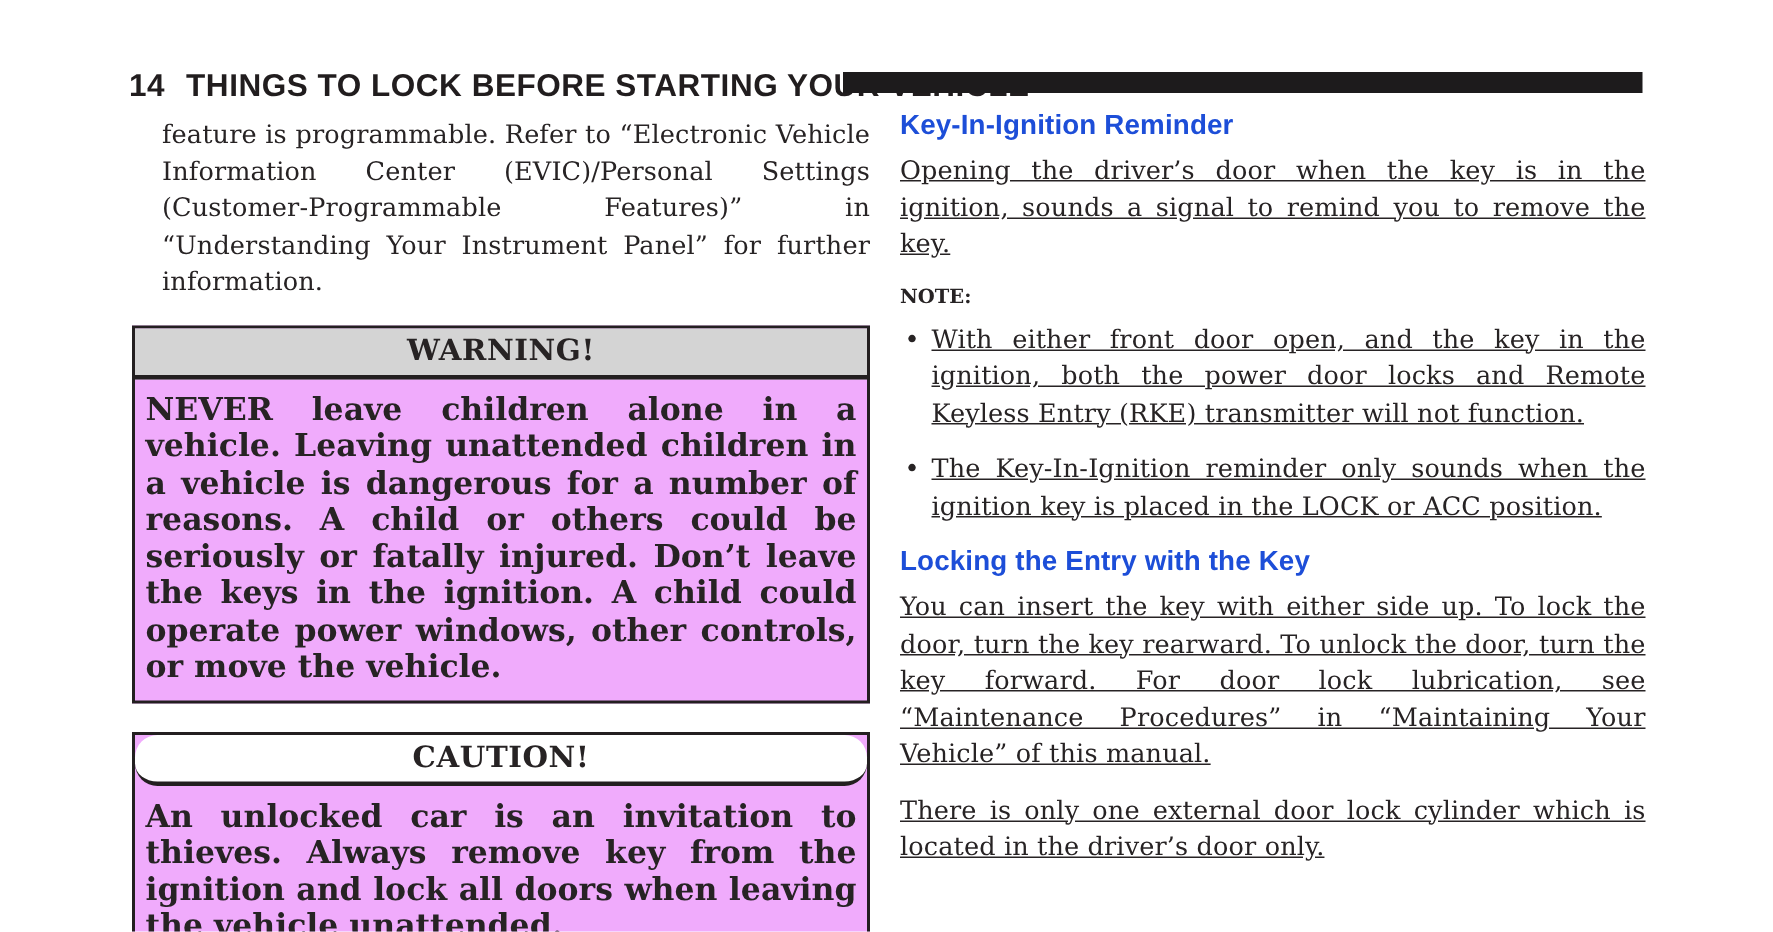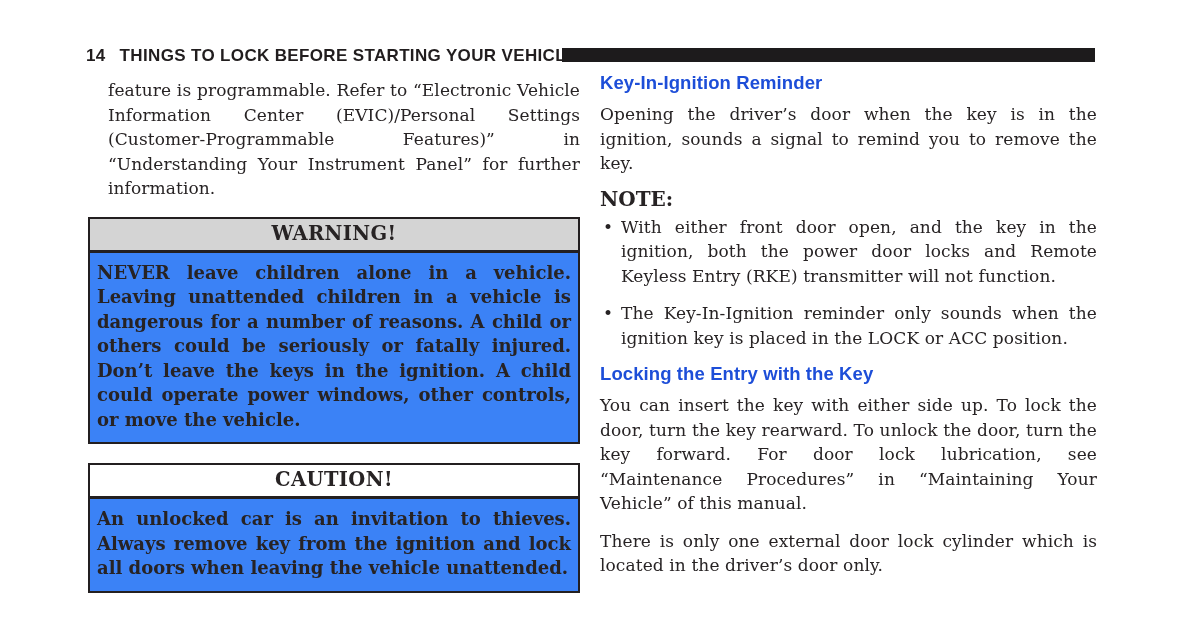--- a/index.html
+++ b/index.html
@@ -16,21 +16,21 @@
 
   
   .page-header {
     position: absolute;
     left: 86px;
     top: 46px;
     display: flex;
     align-items: baseline;
     font-family: "Liberation Sans", sans-serif;
     font-weight: bold;
-    font-size: 17px;
+    font-size: 21px;
     letter-spacing: 0.35px;
     color: #211d1e;
     white-space: nowrap;
   }
   .page-num { margin-right: 14px; }
   .header-bar {
     position: absolute;
     left: 562px;
     top: 48px;
     width: 533px;
@@ -49,58 +49,58 @@
     line-height: 24.5px;
     text-align: justify;
     letter-spacing: 0.1px;
   }
   .intro { padding-left: 20px; }
 
   
   .alert-box {
     border: 2px solid #231f20;
     margin-top: 16px;
-    background: #3b82f6;
+    background: #f0abfc;
   }
   .caution { margin-top: 19px; }
   .alert-header {
     text-align: center;
     font-weight: bold;
     font-size: 19.5px;
     letter-spacing: 0.4px;
     padding: 3px 0 4px;
     border-bottom: 3px solid #231f20;
     line-height: 24px;
   }
   .warning .alert-header { background: #d4d4d4; }
-  .caution .alert-header { background: #ffffff; }
+  .caution .alert-header { background: #ffffff; border-radius: 15px; }
   .alert-body {
     margin: 0;
     padding: 8px 7px 10px 7px;
     font-weight: bold;
-    font-size: 18px;
+    font-size: 21px;
     line-height: 24.5px;
     text-align: justify;
   }
 
   
   .sub-heading {
     font-family: "Liberation Sans", sans-serif;
     font-size: 18.5px;
     font-weight: bold;
     color: #1d4ed8;
     margin: 0 0 8px 0;
     line-height: 22px;
     letter-spacing: 0.1px;
   }
-  .col-right .body-text { margin-bottom: 13px; }
+  .col-right .body-text { margin-bottom: 13px; text-decoration: underline; }
   .note-label {
     margin: 0 0 6px 0;
     font-weight: bold;
-    font-size: 20px;
+    font-size: 13px;
     line-height: 20px;
   }
   .note-list {
     list-style: none;
     margin: 0;
     padding: 0;
   }
   .note-list li {
     position: relative;
     padding-left: 21px;

